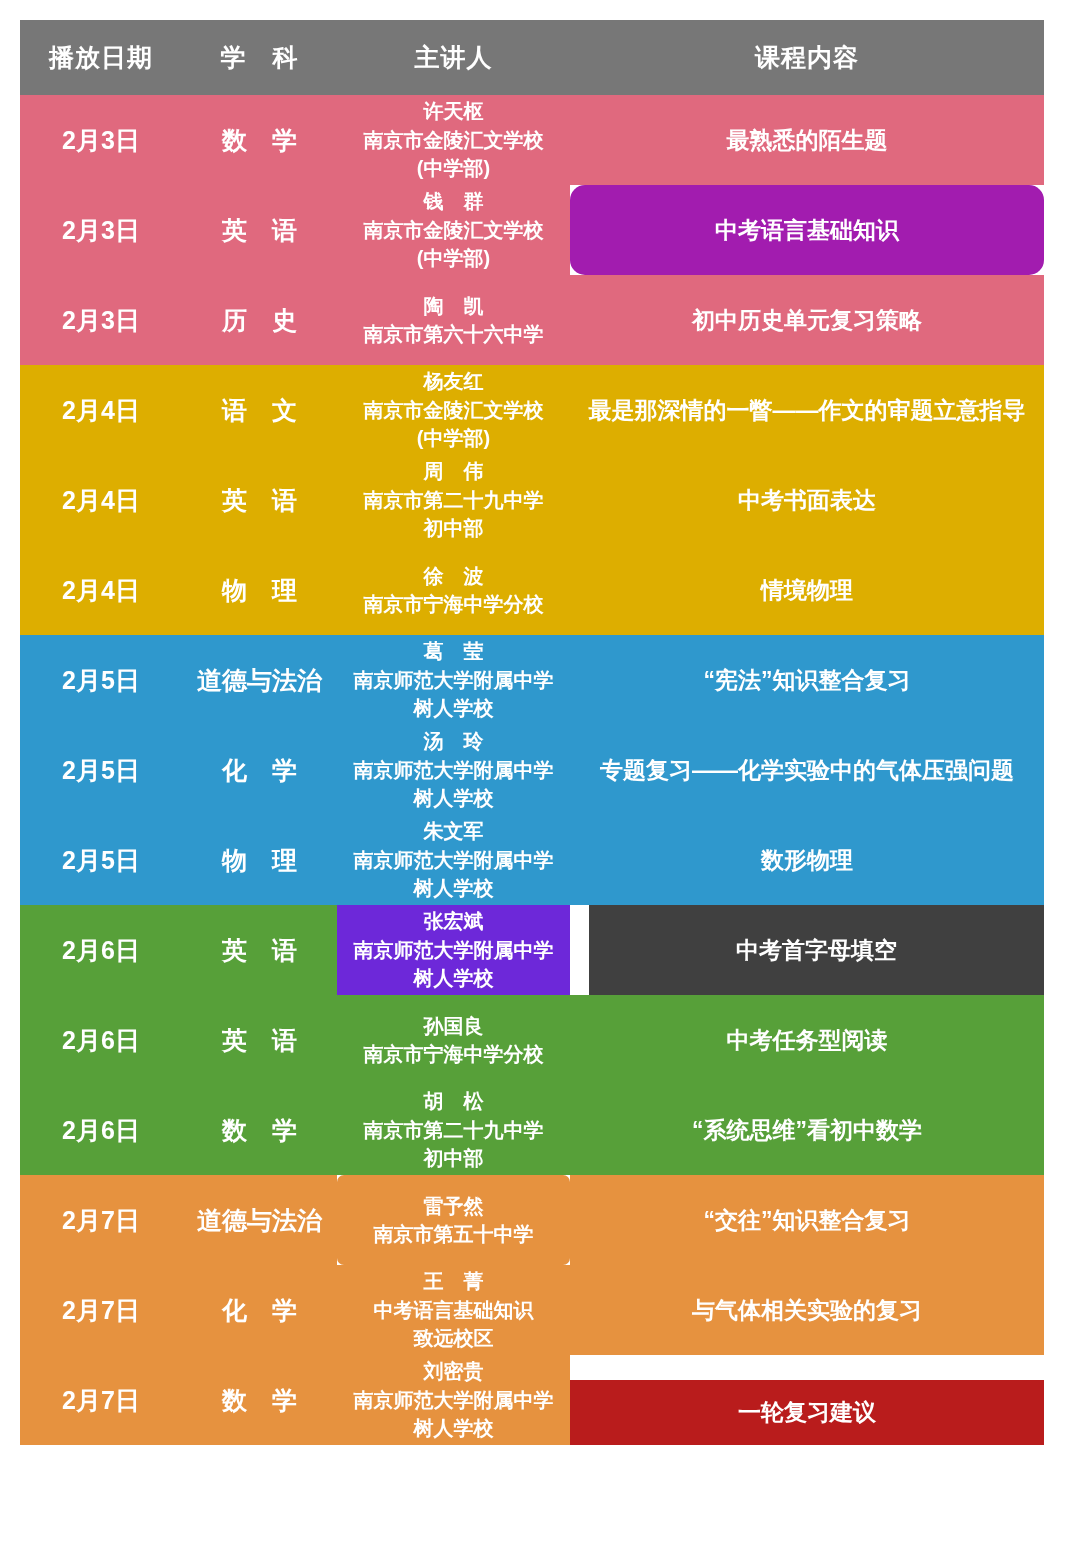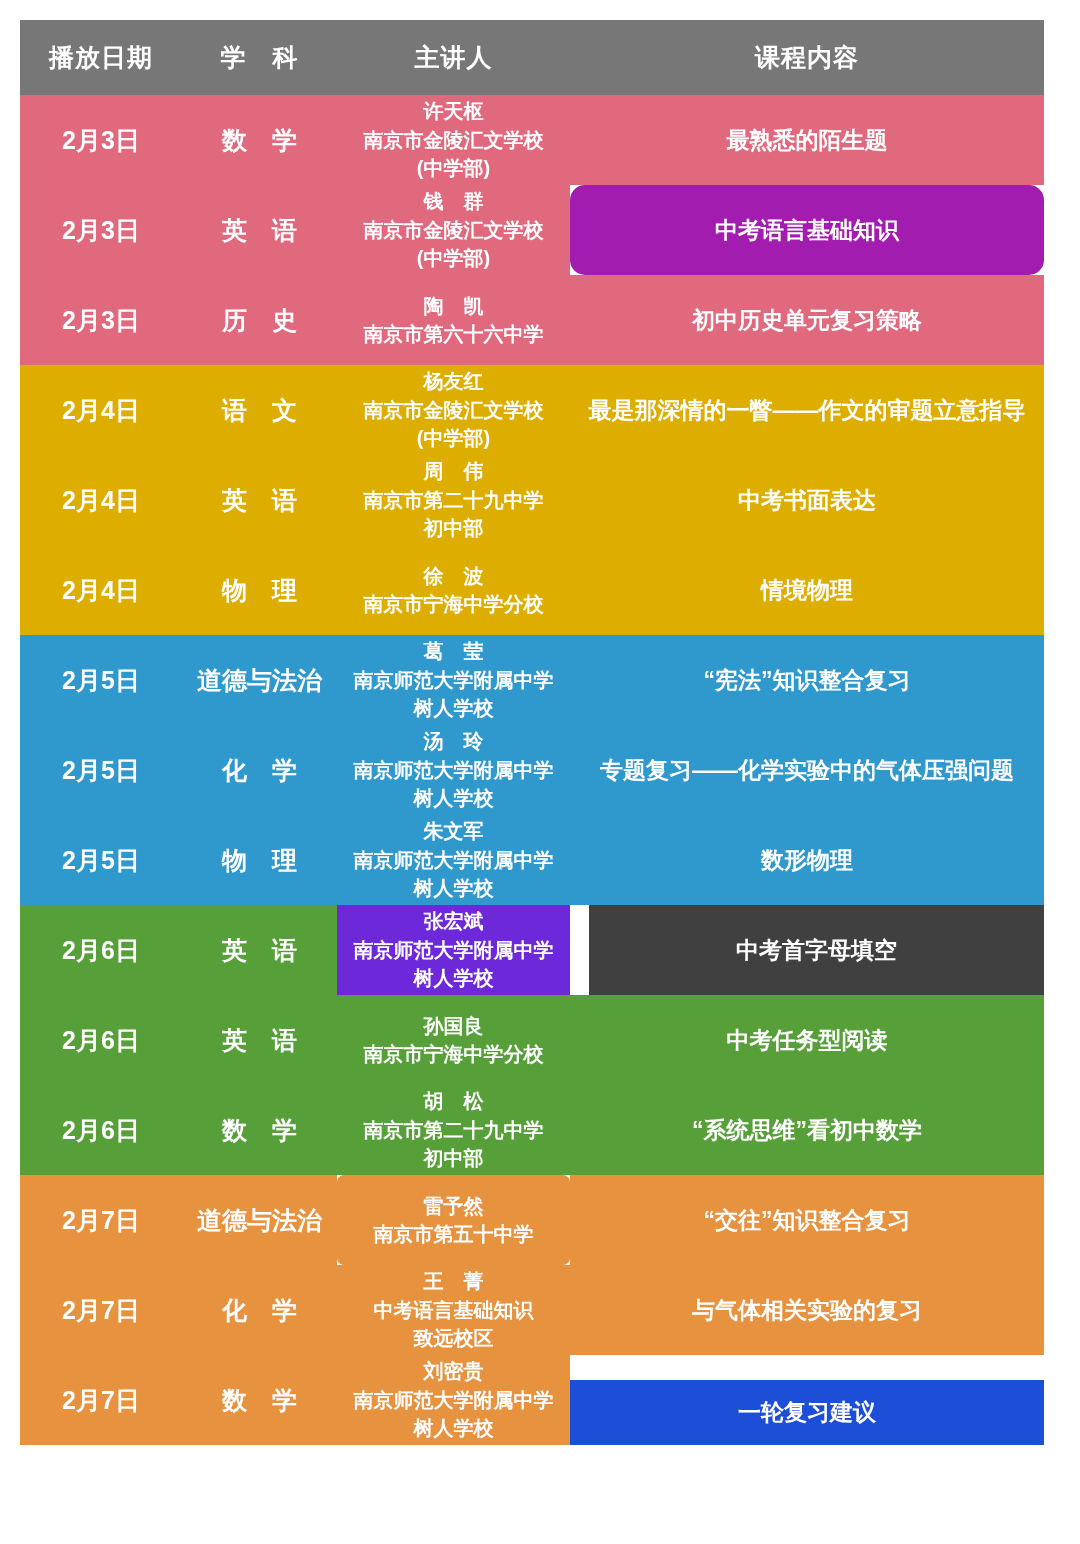--- a/index.html
+++ b/index.html
@@ -125,14 +125,14 @@
   <div class="cell lecturer" style="background: rgb(230, 146, 63); color: rgb(255, 255, 255);">王　菁
 中考语言基础知识
 致远校区</div>
   <div class="cell content" style="background: rgb(230, 146, 63); color: rgb(255, 255, 255);">与气体相关实验的复习</div>
 
   <div class="cell date" style="background: rgb(230, 146, 63); color: rgb(255, 255, 255);">2月7日</div>
   <div class="cell subject" style="background: rgb(230, 146, 63); color: rgb(255, 255, 255);">数　学</div>
   <div class="cell lecturer" style="background: rgb(230, 146, 63); color: rgb(255, 255, 255);">刘密贵
 南京师范大学附属中学
 树人学校</div>
-  <div class="cell content" style="background: #1d4ed8; color: rgb(255, 255, 255); margin-top: 25px;">一轮复习建议</div>
+  <div class="cell content" style="background: #b91c1c; color: rgb(255, 255, 255); margin-top: 25px;">一轮复习建议</div>
 </div>
 
 </body></html>

